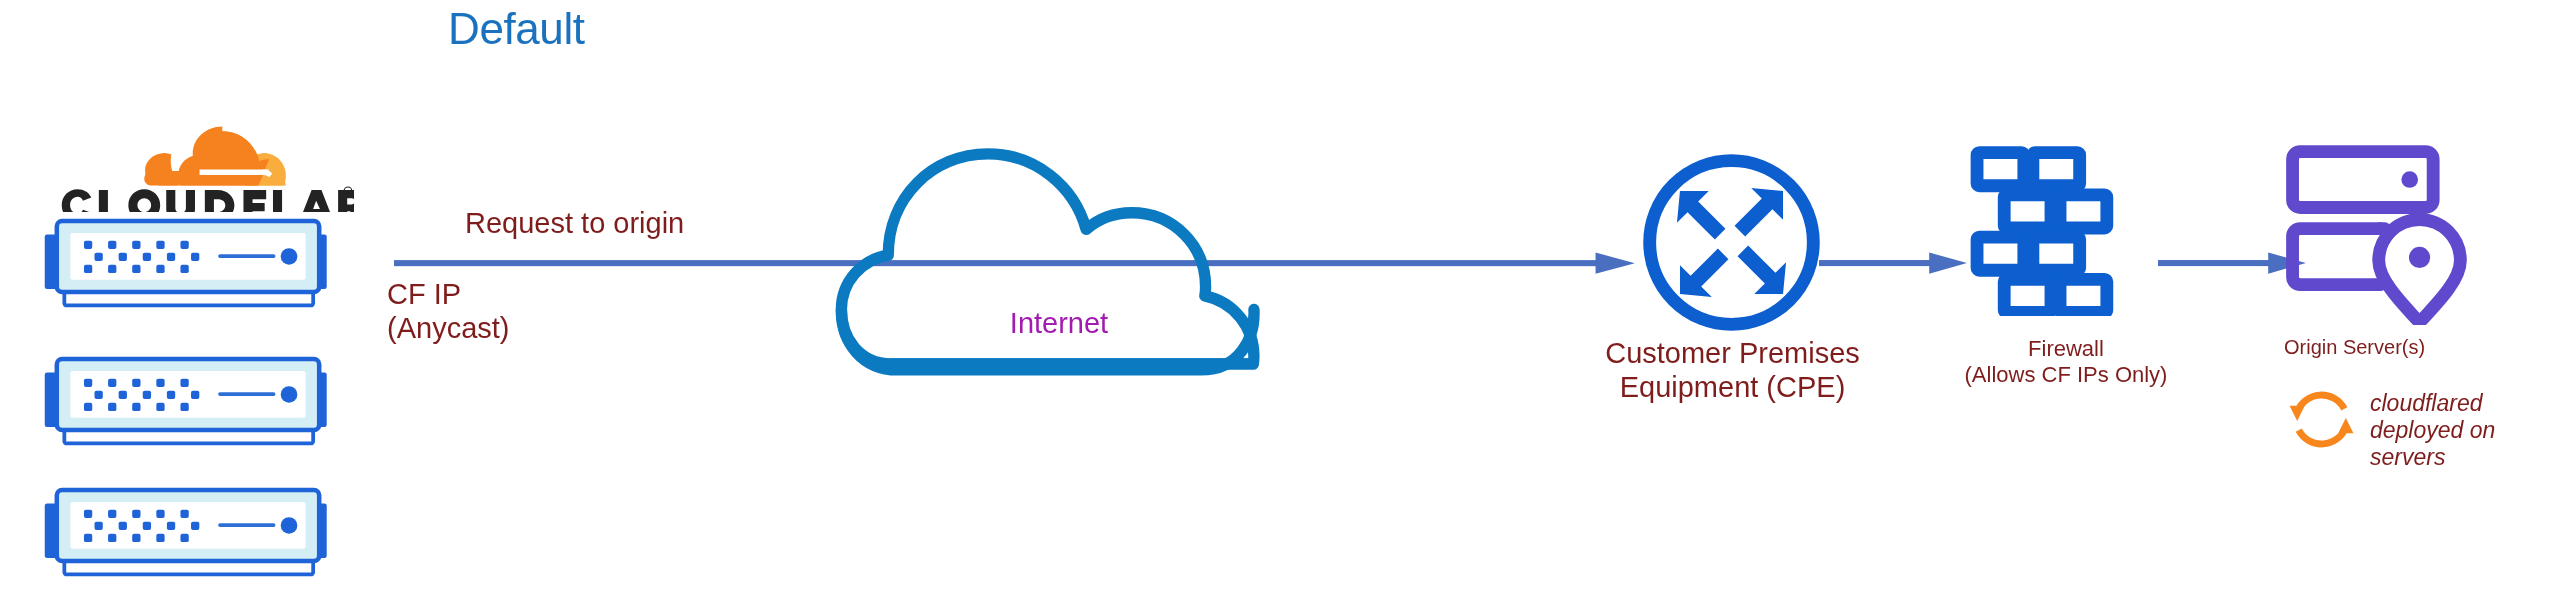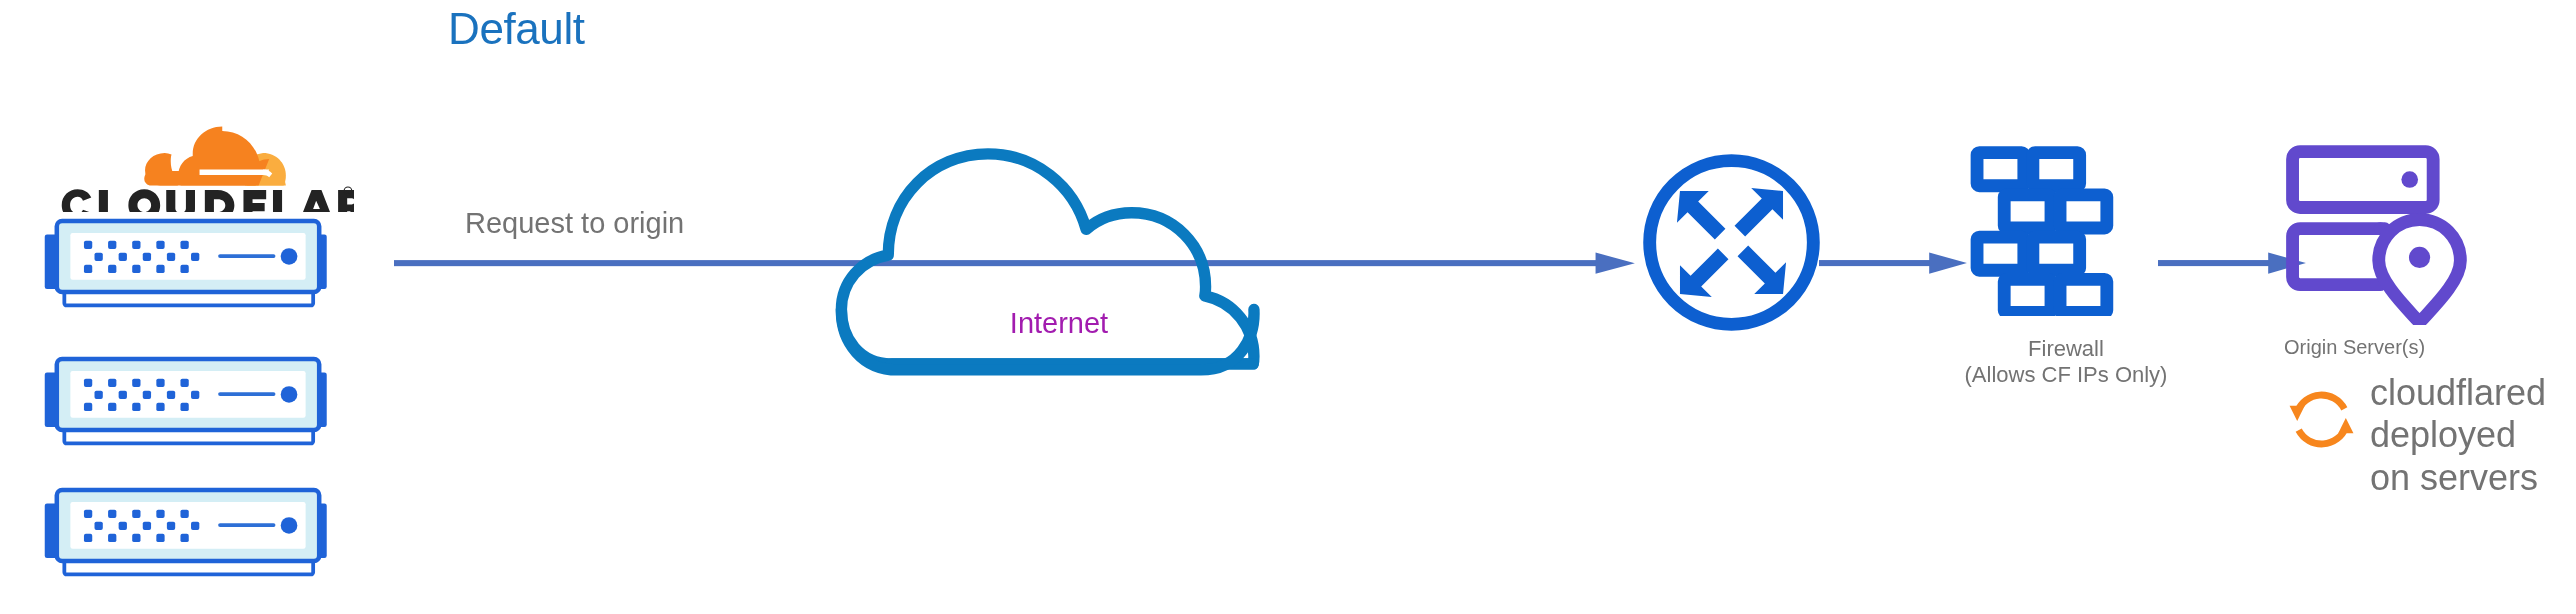--- a/index.html
+++ b/index.html
@@ -12,21 +12,21 @@
   }
   #stage {
     position: relative;
     width: 2576px;
     height: 614px;
     background: #ffffff;
   }
 
   .lbl {
     position: absolute;
-    color: #737373;
+    color: #7f1d1d;
     font-family: "Liberation Sans", sans-serif;
     line-height: 1.18;
     white-space: pre-line;
   }
 
   
   #diagram-title {
     left: 448px;
     top: 3px;
     font-size: 44px;
@@ -88,21 +88,21 @@
   #firewall-icon { left: 1968px; top: 145px; width: 166px; height: 171px; }
   #origin-icon   { left: 2285px; top: 144px; width: 189px; height: 182px; }
   #cloudflared-icon { left: 2285px; top: 383px; width: 73px; height: 73px; }
 
   
   #label-request-to-origin { left: 465px;  top: 206px; font-size: 29px; }
   #label-cf-ip             { left: 387px;  top: 277px; font-size: 29px; }
   #label-cpe               { left: 1566px; top: 336px; font-size: 29px; width: 333px; text-align: center; }
   #label-firewall          { left: 1907px; top: 336px; font-size: 22px; width: 318px; text-align: center; }
   #label-origin-server     { left: 2284px; top: 336px; font-size: 20px; }
-  #label-cloudflared       { left: 2370px; top: 372px; font-size: 36px; width: 174px; }
+  #label-cloudflared       { left: 2370px; top: 390px; font-size: 23px; width: 174px; font-style: italic; }
 </style>
 </head>
 <body>
 
 <div id="stage">
 
   <div class="lbl" id="diagram-title">Default</div>
 
   <div id="cf-logo">
     <svg viewBox="0 0 420 140" xmlns="http://www.w3.org/2000/svg">
@@ -330,21 +330,25 @@
         <path d="M16 38 A34 34 0 0 1 78 34"></path>
         <path d="M80 58 A34 34 0 0 1 18 62"></path>
       </g>
       <path d="M6 30 L26 30 L16 50 Z" fill="#f7861d"></path>
       <path d="M90 66 L70 66 L80 46 Z" fill="#f7861d"></path>
     </svg>
   </div>
 
   <div class="lbl" id="label-request-to-origin">Request to origin</div>
 
-
+  <div class="lbl" id="label-cf-ip">CF IP
+(Anycast)</div>
+
+  <div class="lbl" id="label-cpe">Customer Premises
+Equipment (CPE)</div>
 
   <div class="lbl" id="label-firewall">Firewall
 (Allows CF IPs Only)</div>
 
   <div class="lbl" id="label-origin-server">Origin Server(s)</div>
 
   <div class="lbl" id="label-cloudflared">cloudflared deployed on servers</div>
 
 </div>
 

